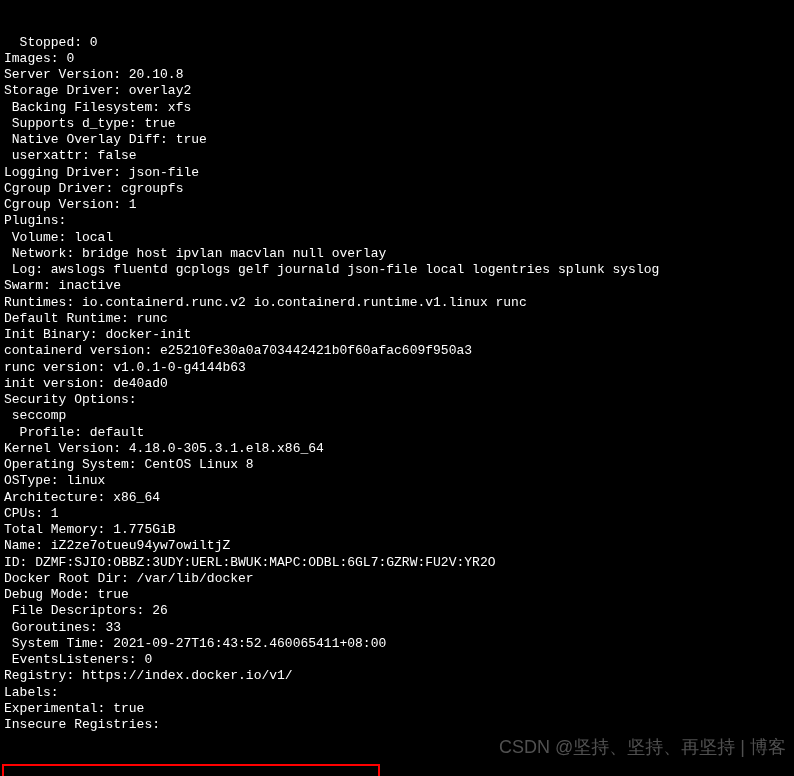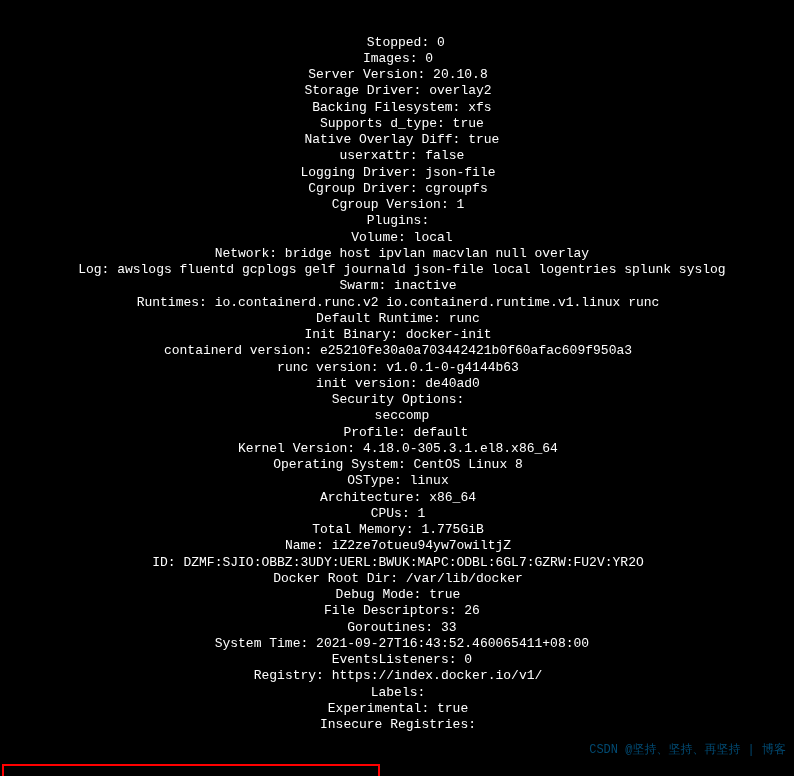--- a/index.html
+++ b/index.html
@@ -18,35 +18,34 @@
       height: 776px;
       overflow: hidden;
       position: relative;
     }
     .terminal-output {
       white-space: pre;
     }
     .line {
       display: block;
       padding-left: 2px;
-      text-align: center;
     }
     .highlight-box {
       border: 2px solid #ff0000;
       padding: 2px 0;
       margin-top: -2px;
       width: 378px;
     }
     .watermark {
       position: absolute;
       bottom: 18px;
       right: 8px;
-      color: #0369a1;
-      font-size: 12px;
-      font-family: Liberation Mono, monospace;
+      color: #737373;
+      font-size: 18px;
+      font-family: Liberation Sans, sans-serif;
       opacity: 0.7;
     }
   </style>
 </head>
 <body>
 
 <div class="terminal-output">
   <div id="lines-container"><div class="line">  Stopped: 0</div><div class="line">Images: 0</div><div class="line">Server Version: 20.10.8</div><div class="line">Storage Driver: overlay2</div><div class="line"> Backing Filesystem: xfs</div><div class="line"> Supports d_type: true</div><div class="line"> Native Overlay Diff: true</div><div class="line"> userxattr: false</div><div class="line">Logging Driver: json-file</div><div class="line">Cgroup Driver: cgroupfs</div><div class="line">Cgroup Version: 1</div><div class="line">Plugins:</div><div class="line"> Volume: local</div><div class="line"> Network: bridge host ipvlan macvlan null overlay</div><div class="line"> Log: awslogs fluentd gcplogs gelf journald json-file local logentries splunk syslog</div><div class="line">Swarm: inactive</div><div class="line">Runtimes: io.containerd.runc.v2 io.containerd.runtime.v1.linux runc</div><div class="line">Default Runtime: runc</div><div class="line">Init Binary: docker-init</div><div class="line">containerd version: e25210fe30a0a703442421b0f60afac609f950a3</div><div class="line">runc version: v1.0.1-0-g4144b63</div><div class="line">init version: de40ad0</div><div class="line">Security Options:</div><div class="line"> seccomp</div><div class="line">  Profile: default</div><div class="line">Kernel Version: 4.18.0-305.3.1.el8.x86_64</div><div class="line">Operating System: CentOS Linux 8</div><div class="line">OSType: linux</div><div class="line">Architecture: x86_64</div><div class="line">CPUs: 1</div><div class="line">Total Memory: 1.775GiB</div><div class="line">Name: iZ2ze7otueu94yw7owiltjZ</div><div class="line">ID: DZMF:SJIO:OBBZ:3UDY:UERL:BWUK:MAPC:ODBL:6GL7:GZRW:FU2V:YR2O</div><div class="line">Docker Root Dir: /var/lib/docker</div><div class="line">Debug Mode: true</div><div class="line"> File Descriptors: 26</div><div class="line"> Goroutines: 33</div><div class="line"> System Time: 2021-09-27T16:43:52.460065411+08:00</div><div class="line"> EventsListeners: 0</div><div class="line">Registry: https://index.docker.io/v1/</div><div class="line">Labels:</div><div class="line">Experimental: true</div><div class="line">Insecure Registries:</div></div>
   <div class="highlight-box">
     

